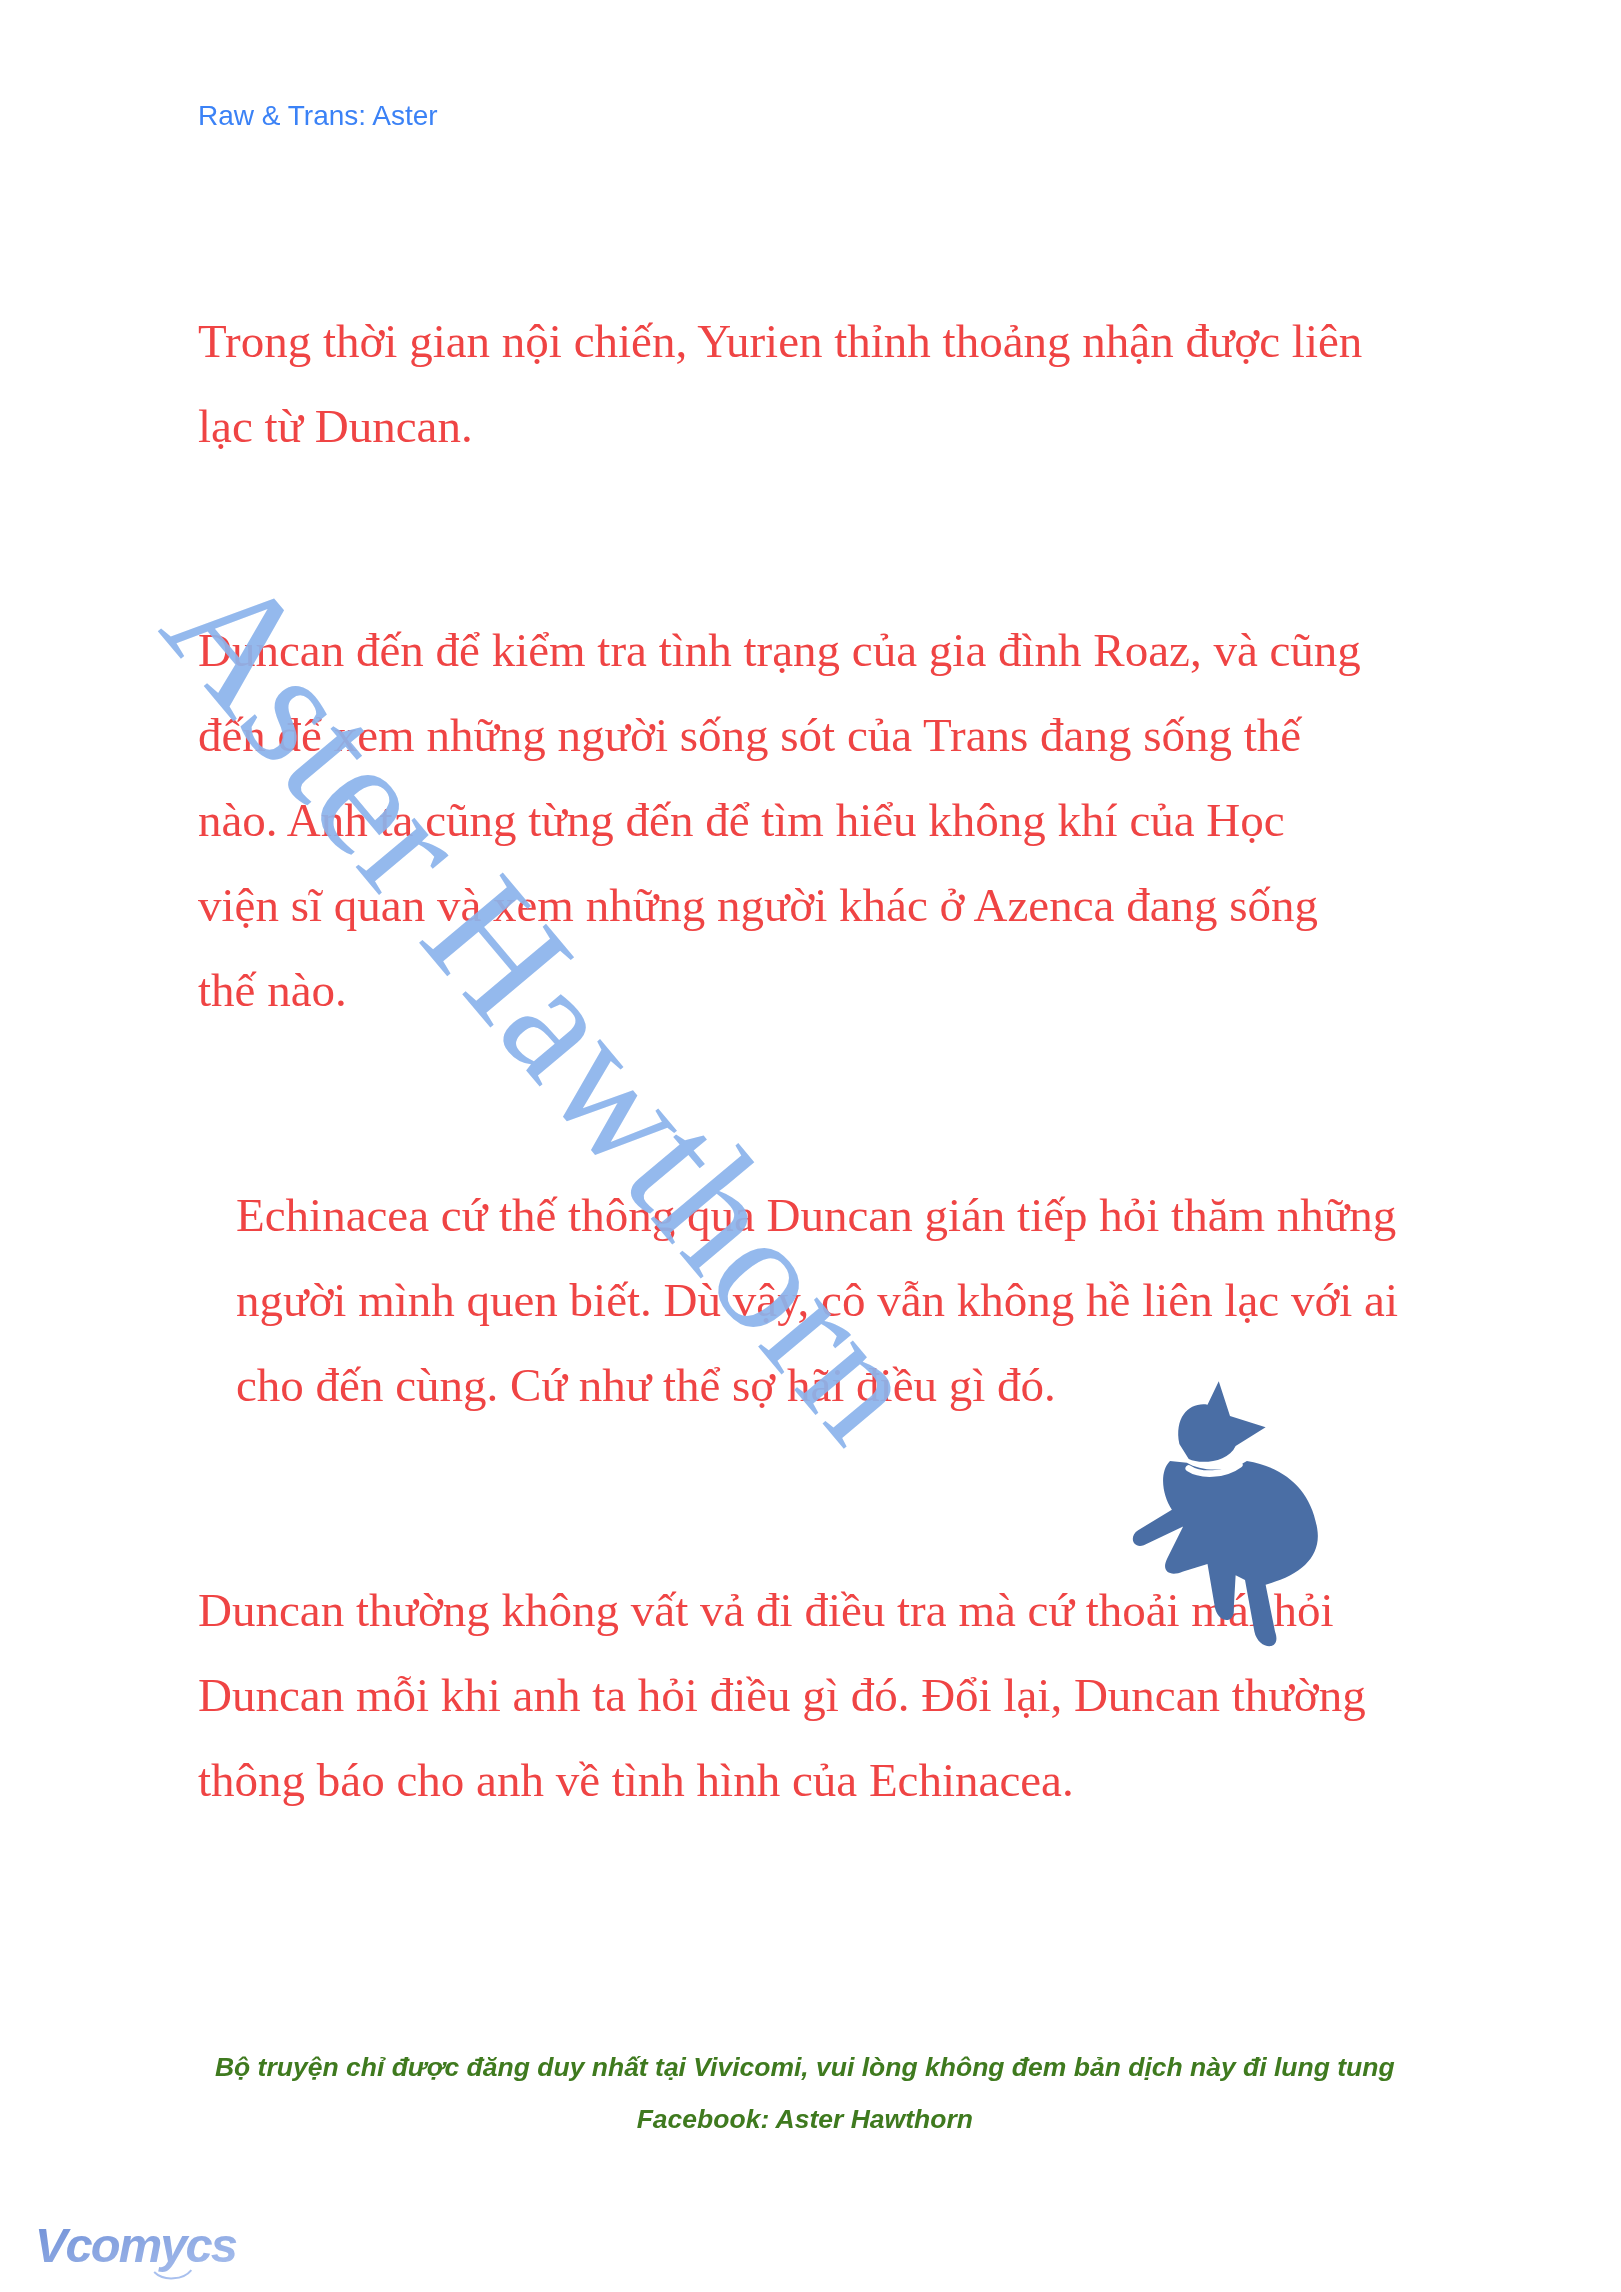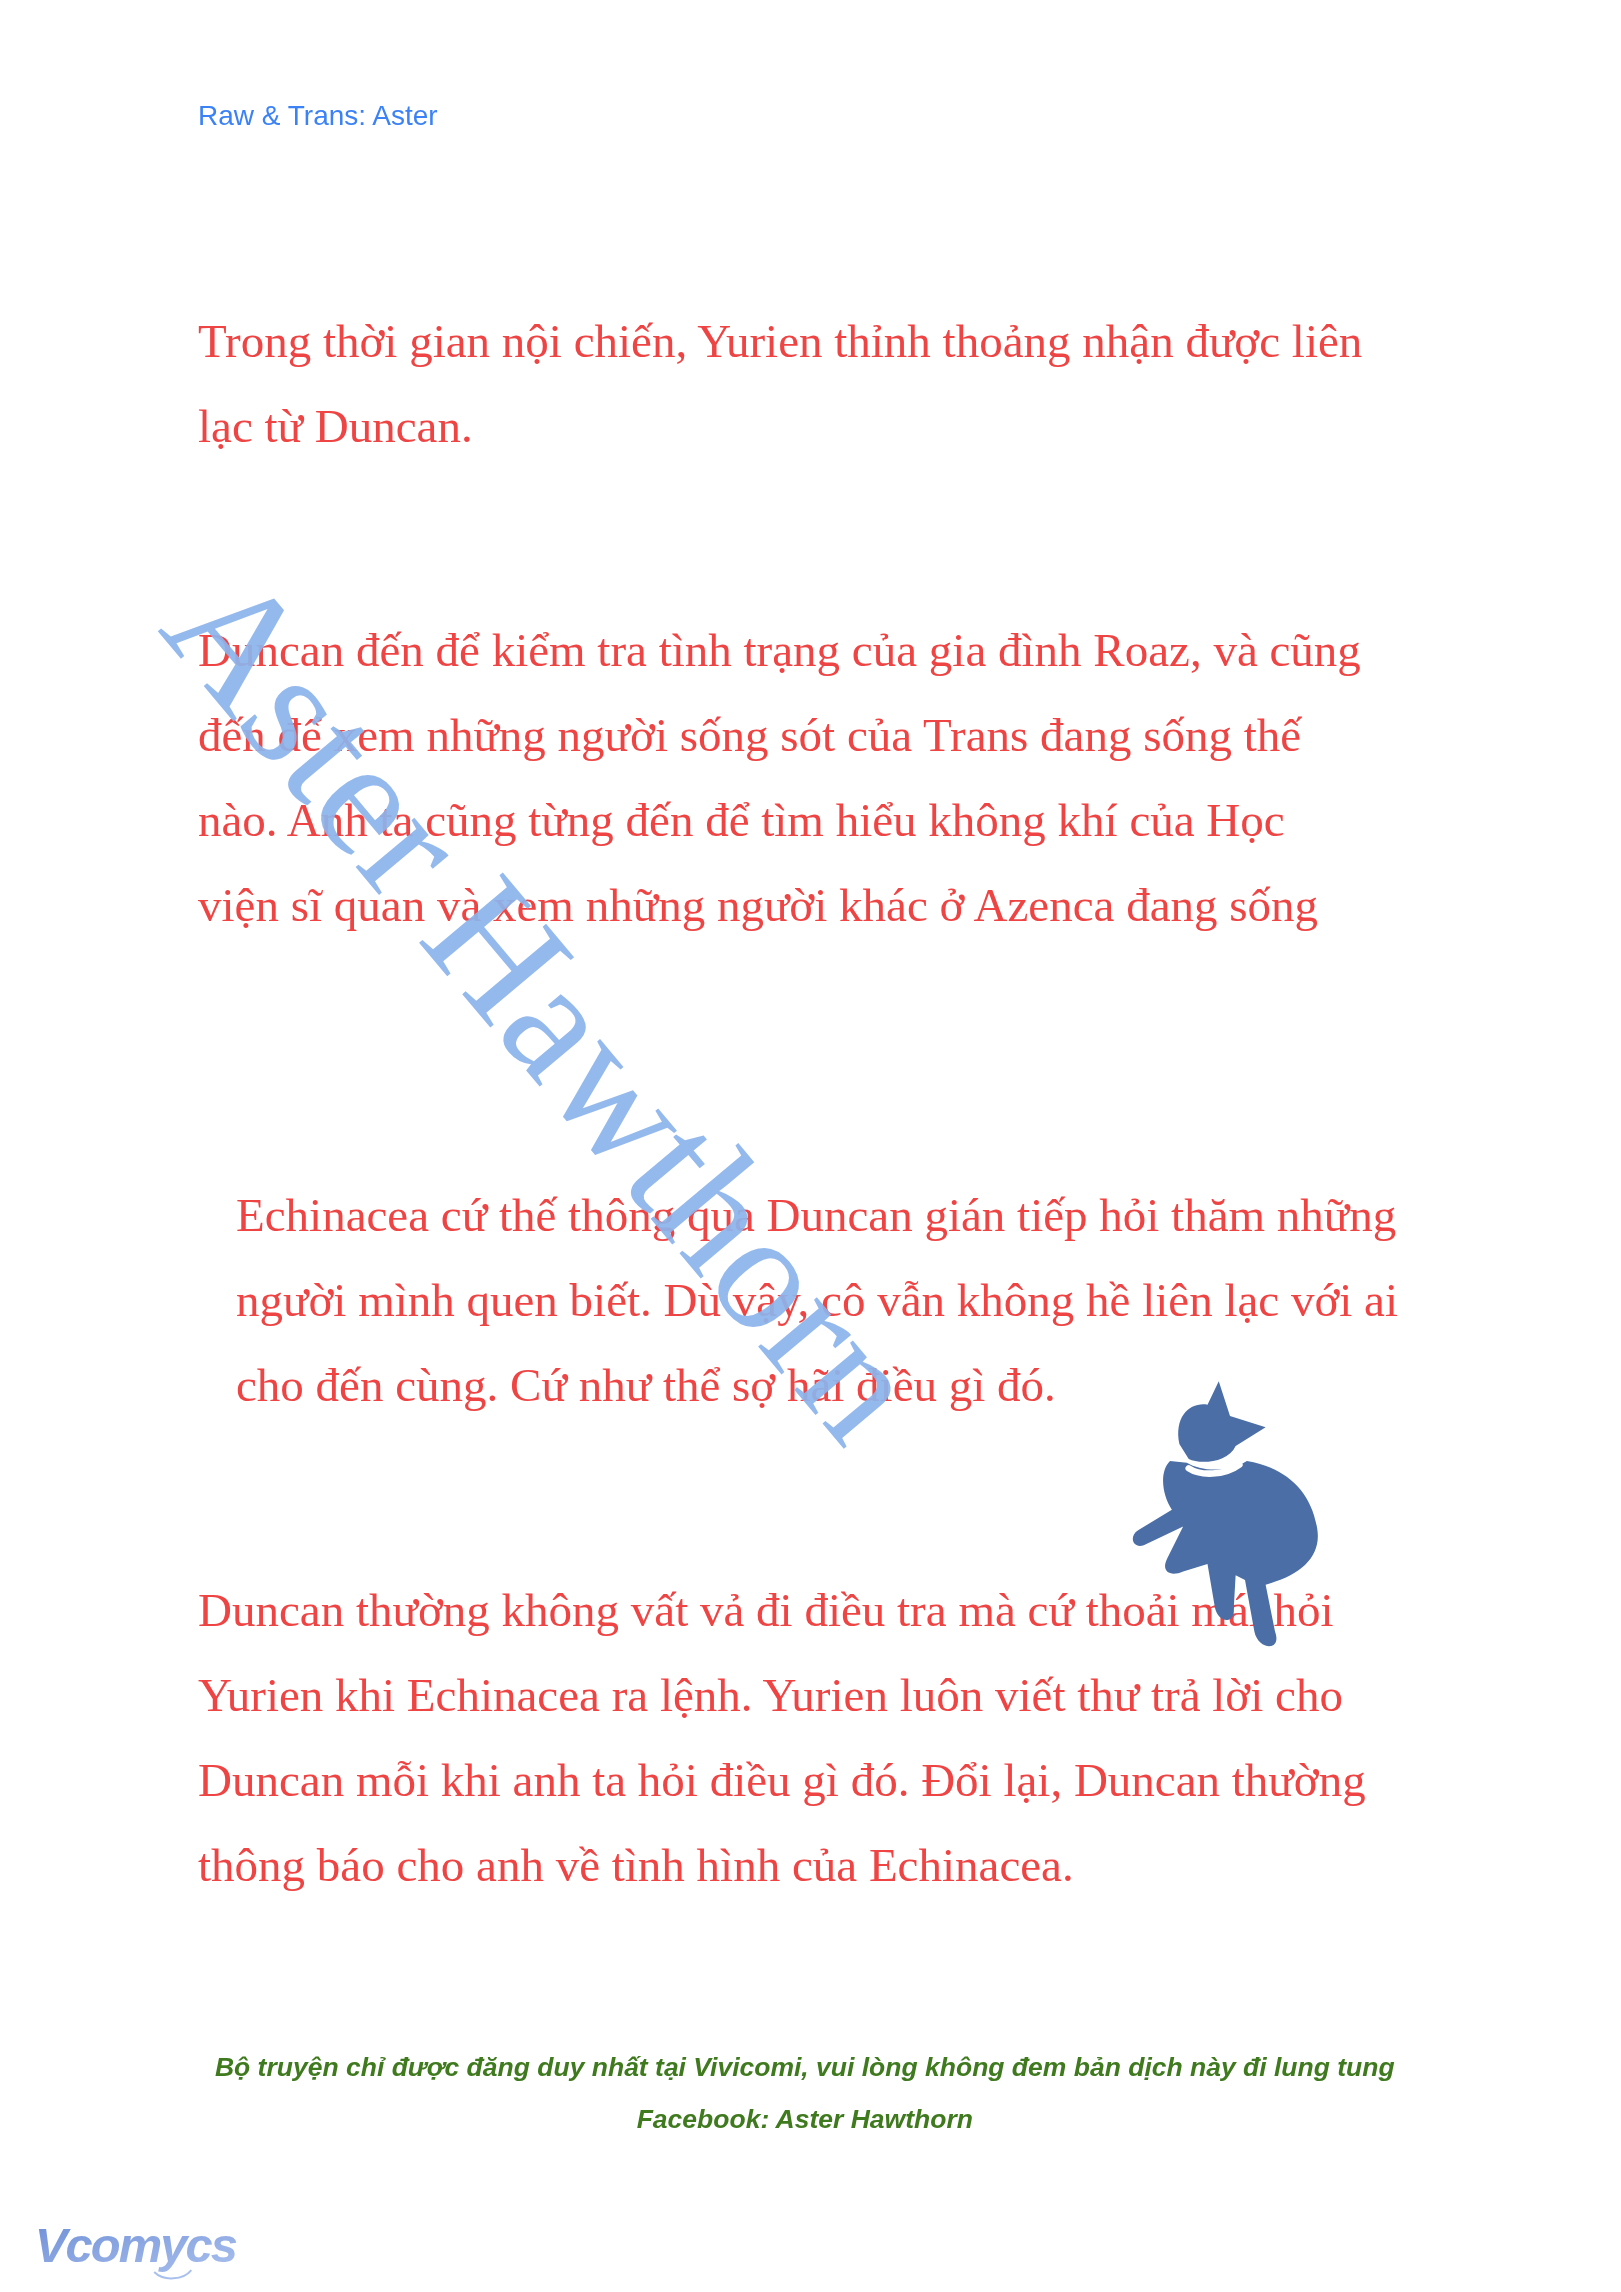--- a/index.html
+++ b/index.html
@@ -95,31 +95,31 @@
 <div class="body-text para-1">
   <div>Trong thời gian nội chiến, Yurien thỉnh thoảng nhận được liên</div>
   <div>lạc từ Duncan.</div>
 </div>
 
 <div class="body-text para-2">
   <div>Duncan đến để kiểm tra tình trạng của gia đình Roaz, và cũng</div>
   <div>đến để xem những người sống sót của Trans đang sống thế</div>
   <div>nào. Anh ta cũng từng đến để tìm hiểu không khí của Học</div>
   <div>viện sĩ quan và xem những người khác ở Azenca đang sống</div>
+  <div>thế nào.</div>
 </div>
 
 <div class="body-text para-3">
   <div>Echinacea cứ thế thông qua Duncan gián tiếp hỏi thăm những</div>
   <div>người mình quen biết. Dù vậy, cô vẫn không hề liên lạc với ai</div>
   <div>cho đến cùng. Cứ như thể sợ hãi điều gì đó.</div>
 </div>
 
 <div class="body-text para-4">
   <div>Duncan thường không vất vả đi điều tra mà cứ thoải mái hỏi</div>
-  <div>Yurien khi Echinacea ra lệnh. Yurien luôn viết thư trả lời cho</div>
   <div>Duncan mỗi khi anh ta hỏi điều gì đó. Đổi lại, Duncan thường</div>
   <div>thông báo cho anh về tình hình của Echinacea.</div>
 </div>
 
 <div class="watermark">Aster Hawthorn</div>
 
 <svg class="cat" viewBox="0 0 240 300" xmlns="http://www.w3.org/2000/svg">
   <g fill="#4a6ea5">
 
     <path d="M58 70 C52 40 70 25 88 28 L100 3 L112 40 L150 52 L118 72 C110 90 80 92 68 86 Z"></path>

